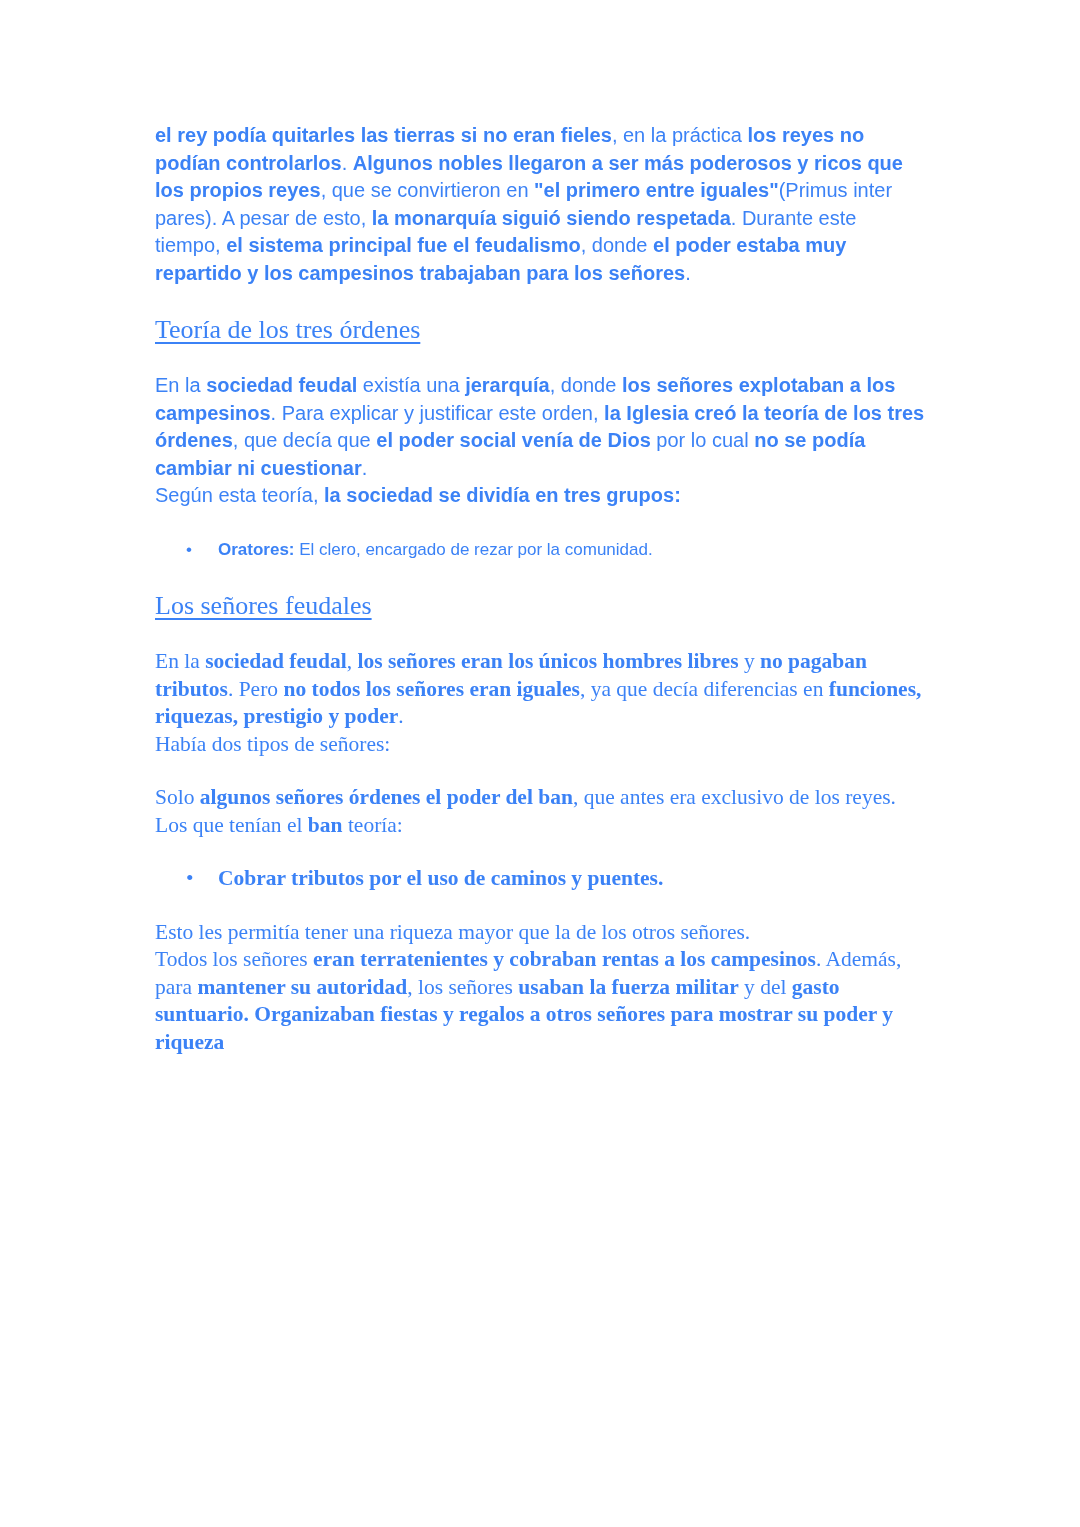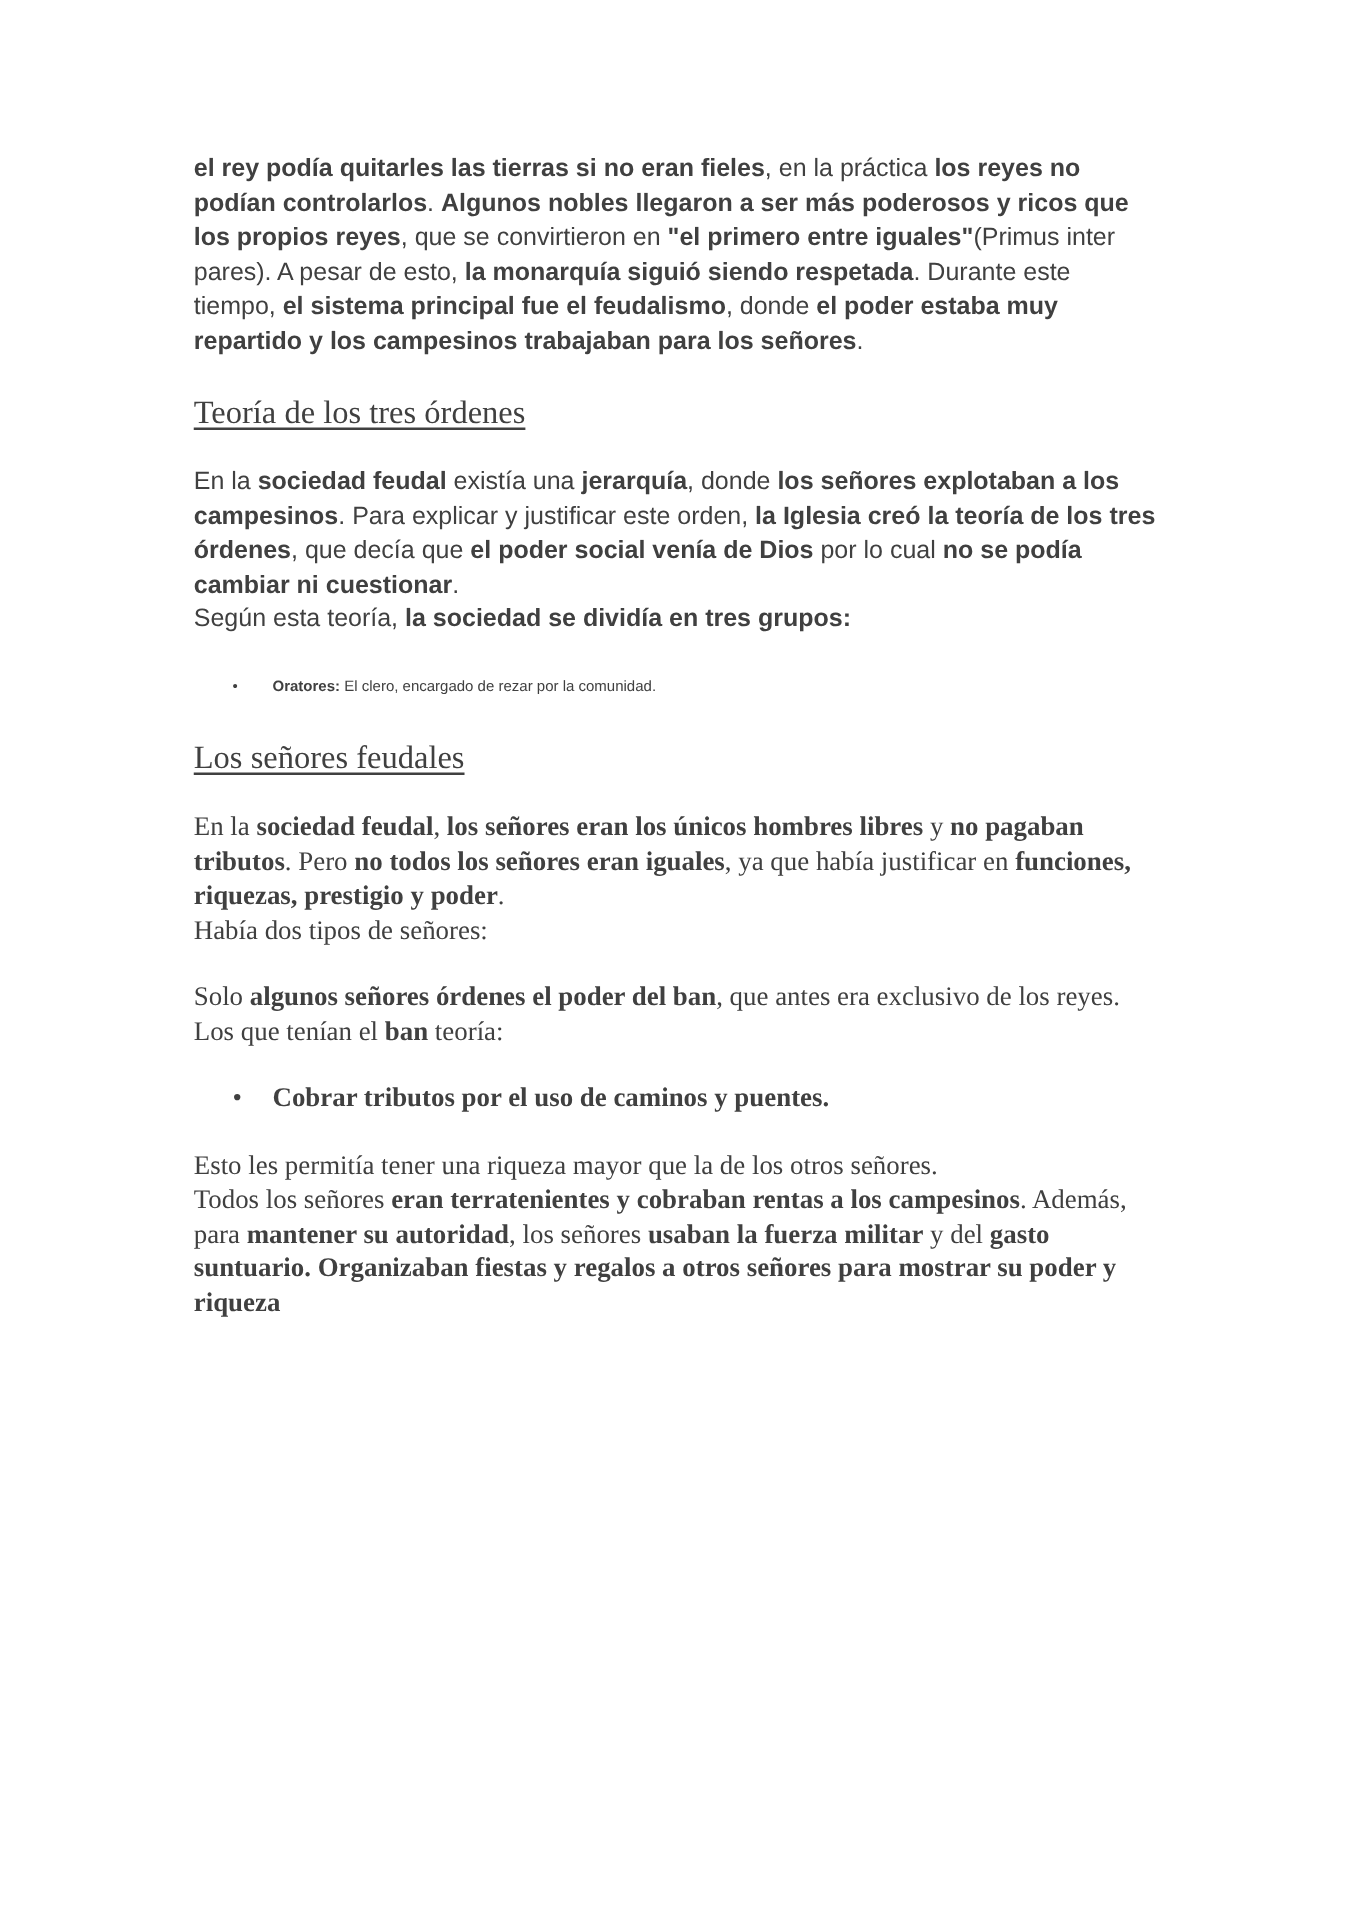--- a/index.html
+++ b/index.html
@@ -6,21 +6,21 @@
     margin: 0;
     padding: 0;
     background: #ffffff;
   }
   .page {
     position: relative;
     width: 1080px;
     height: 1527px;
     background: #ffffff;
     overflow: hidden;
-    color: #404040;
+    color: #3b82f6;
   }
   .content {
     position: absolute;
     top: 122px;
     left: 155px;
     width: 770px;
   }
   p.sans {
     font-family: "Liberation Sans", sans-serif;
     font-size: 20px;
@@ -42,21 +42,21 @@
     margin: 12px 0 26px 0;
     line-height: 33px;
   }
   ul.bullets {
     margin: 0 0 26px 0;
     padding: 0 0 0 63px;
     list-style: none;
   }
   ul.bullets.sans {
     font-family: "Liberation Sans", sans-serif;
-    font-size: 12px;
+    font-size: 17px;
     line-height: 27.5px;
   }
   ul.bullets.serif {
     font-family: "Liberation Serif", serif;
     font-size: 21.5px;
     line-height: 27.5px;
   }
   ul.bullets li {
     position: relative;
   }
@@ -73,20 +73,20 @@
 
 <div class="page">
   <div class="content">
       <p class="sans"><b>el rey podía quitarles las tierras si no eran fieles</b><span>, en la práctica </span><b>los reyes no podían controlarlos</b><span>. </span><b>Algunos nobles llegaron a ser más poderosos y ricos que los propios reyes</b><span>, que se convirtieron en </span><b>"el primero entre iguales"</b><span>(Primus inter pares). A pesar de esto, </span><b>la monarquía siguió siendo respetada</b><span>. Durante este tiempo, </span><b>el sistema principal fue el feudalismo</b><span>, donde </span><b>el poder estaba muy repartido y los campesinos trabajaban para los señores</b><span>.</span></p>
       <h2 class="section-heading">Teoría de los tres órdenes</h2>
       <p class="sans"><span>En la </span><b>sociedad feudal</b><span> existía una </span><b>jerarquía</b><span>, donde </span><b>los señores explotaban a los campesinos</b><span>. Para explicar y justificar este orden, </span><b>la Iglesia creó la teoría de los tres órdenes</b><span>, que decía que </span><b>el poder social venía de Dios</b><span> por lo cual </span><b>no se podía cambiar ni cuestionar</b><span>.</span><br><span>Según esta teoría, </span><b>la sociedad se dividía en tres grupos:</b></p>
       <ul class="bullets sans">
         <li><b>Oratores:</b><span> El clero, encargado de rezar por la comunidad.</span></li>
       </ul>
       <h2 class="section-heading">Los señores feudales</h2>
-      <p class="serif"><span>En la </span><b>sociedad feudal</b><span>, </span><b>los señores eran los únicos hombres libres</b><span> y </span><b>no pagaban tributos</b><span>. Pero </span><b>no todos los señores eran iguales</b><span>, ya que había justificar en </span><b>funciones, riquezas, prestigio y poder</b><span>.</span><br><span>Había dos tipos de señores:</span></p>
+      <p class="serif"><span>En la </span><b>sociedad feudal</b><span>, </span><b>los señores eran los únicos hombres libres</b><span> y </span><b>no pagaban tributos</b><span>. Pero </span><b>no todos los señores eran iguales</b><span>, ya que decía diferencias en </span><b>funciones, riquezas, prestigio y poder</b><span>.</span><br><span>Había dos tipos de señores:</span></p>
       <p class="serif"><span>Solo </span><b>algunos señores órdenes el poder del ban</b><span>, que antes era exclusivo de los reyes.</span><br><span>Los que tenían el </span><b>ban</b><span> teoría:</span></p>
       <ul class="bullets serif">
         <li><b>Cobrar tributos por el uso de caminos y puentes.</b></li>
       </ul>
       <p class="serif"><span>Esto les permitía tener una riqueza mayor que la de los otros señores.</span><br><span>Todos los señores </span><b>eran terratenientes y cobraban rentas a los campesinos</b><span>. Además, para </span><b>mantener su autoridad</b><span>, los señores </span><b>usaban la fuerza militar</b><span> y del  </span><b>gasto suntuario. Organizaban fiestas y regalos a otros señores para mostrar su poder y riqueza</b></p>
     </div>
 </div>
 
 </body></html>

